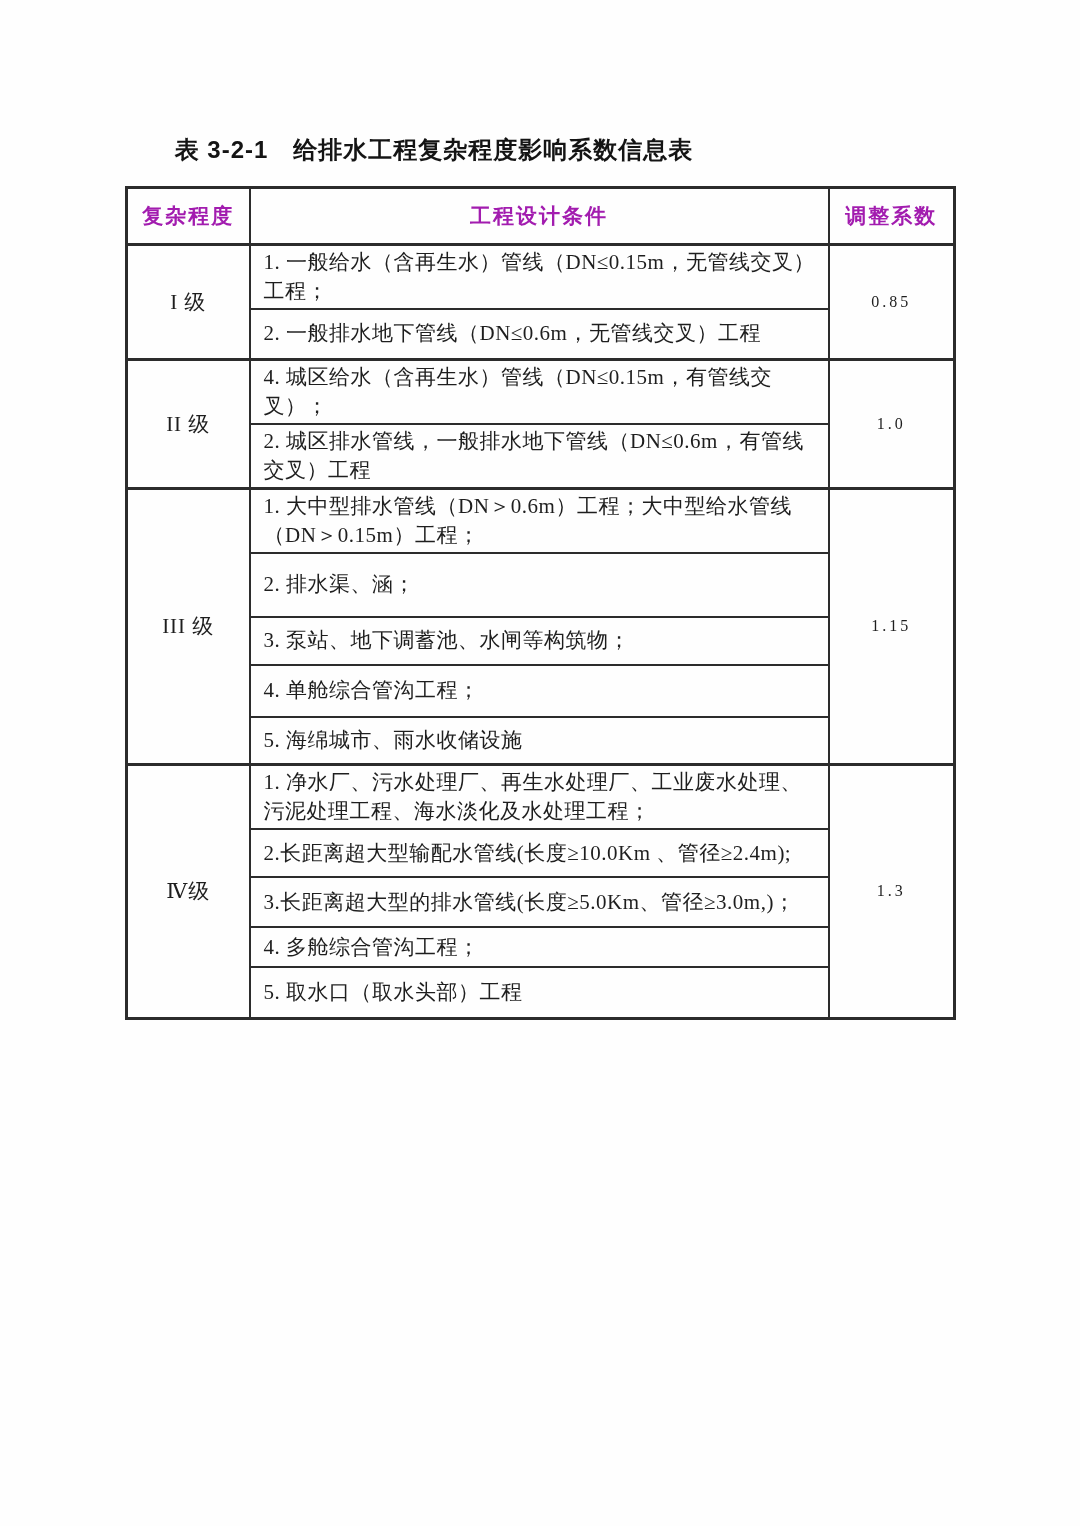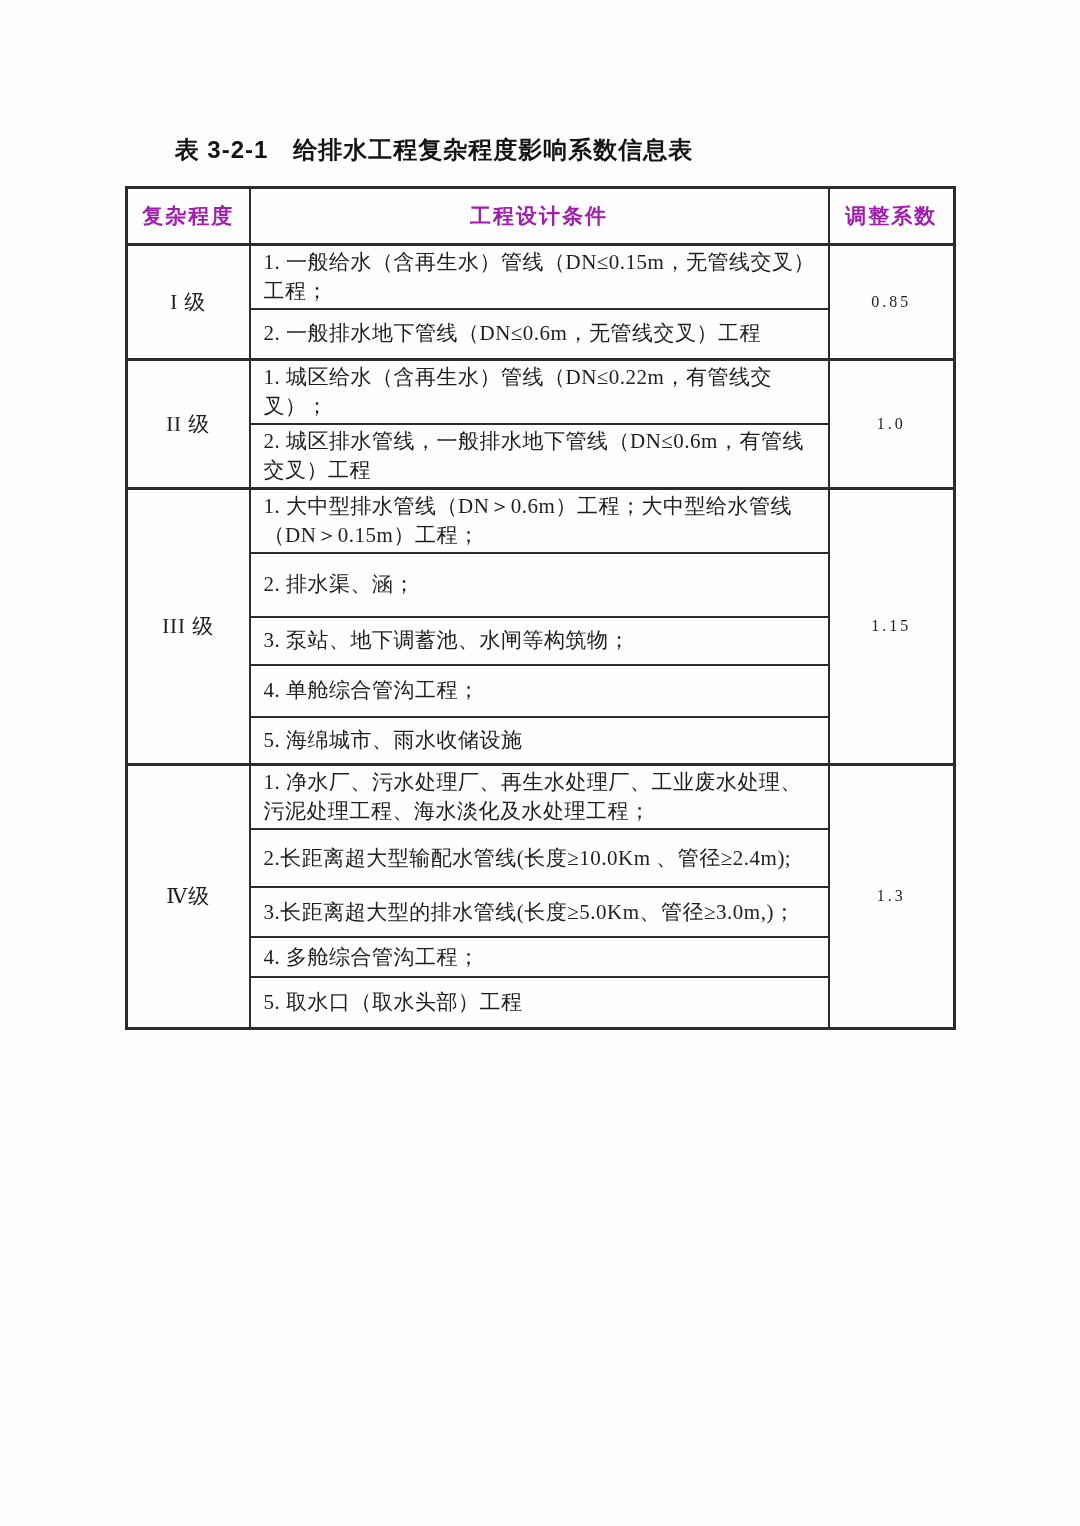--- a/index.html
+++ b/index.html
@@ -106,21 +106,21 @@
       <td class="level" rowspan="2">I 级</td>
       <td class="cond">1. 一般给水（含再生水）管线（DN≤0.15m，无管线交叉）工程；</td>
       <td class="coef" rowspan="2">0.85</td>
     </tr>
     <tr style="height:50px">
       <td class="cond">2. 一般排水地下管线（DN≤0.6m，无管线交叉）工程</td>
     </tr>
 
     <tr class="lvl-start" style="height:54px">
       <td class="level" rowspan="2">II 级</td>
-      <td class="cond">1. 城区给水（含再生水）管线（DN≤0.22m，有管线交叉）；</td>
+      <td class="cond">4. 城区给水（含再生水）管线（DN≤0.15m，有管线交叉）；</td>
       <td class="coef" rowspan="2">1.0</td>
     </tr>
     <tr style="height:60px">
       <td class="cond">2. 城区排水管线，一般排水地下管线（DN≤0.6m，有管线交叉）工程</td>
     </tr>
 
     <tr class="lvl-start" style="height:56px">
       <td class="level" rowspan="5">III 级</td>
       <td class="cond">1. 大中型排水管线（DN＞0.6m）工程；大中型给水管线（DN＞0.15m）工程；</td>
       <td class="coef" rowspan="5">1.15</td>
@@ -136,21 +136,21 @@
     </tr>
     <tr style="height:48px">
       <td class="cond">5. 海绵城市、雨水收储设施</td>
     </tr>
 
     <tr class="lvl-start" style="height:60px">
       <td class="level" rowspan="5">Ⅳ级</td>
       <td class="cond">1. 净水厂、污水处理厂、再生水处理厂、工业废水处理、污泥处理工程、海水淡化及水处理工程；</td>
       <td class="coef" rowspan="5">1.3</td>
     </tr>
-    <tr style="height:58px">
+    <tr style="height:48px">
       <td class="cond">2.长距离超大型输配水管线(长度≥10.0Km 、管径≥2.4m);</td>
     </tr>
     <tr style="height:50px">
       <td class="cond">3.长距离超大型的排水管线(长度≥5.0Km、管径≥3.0m,)；</td>
     </tr>
     <tr style="height:40px">
       <td class="cond">4. 多舱综合管沟工程；</td>
     </tr>
     <tr style="height:51px">
       <td class="cond">5. 取水口（取水头部）工程</td>

